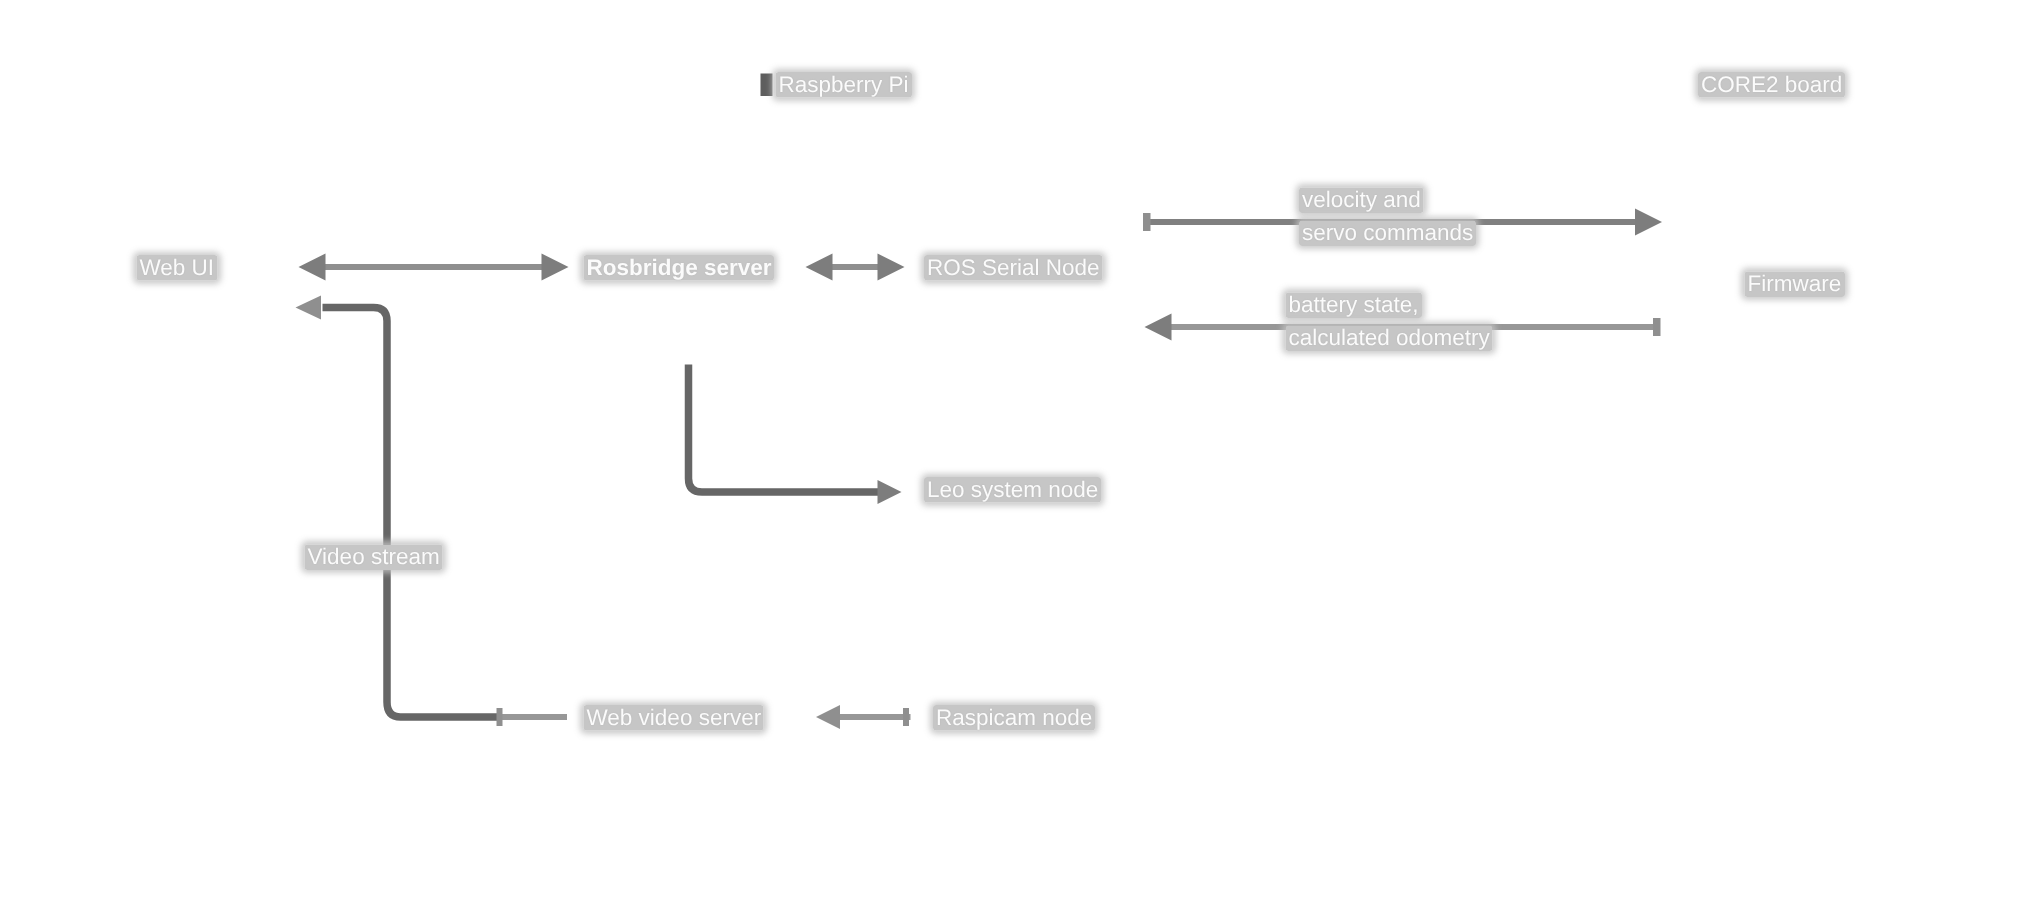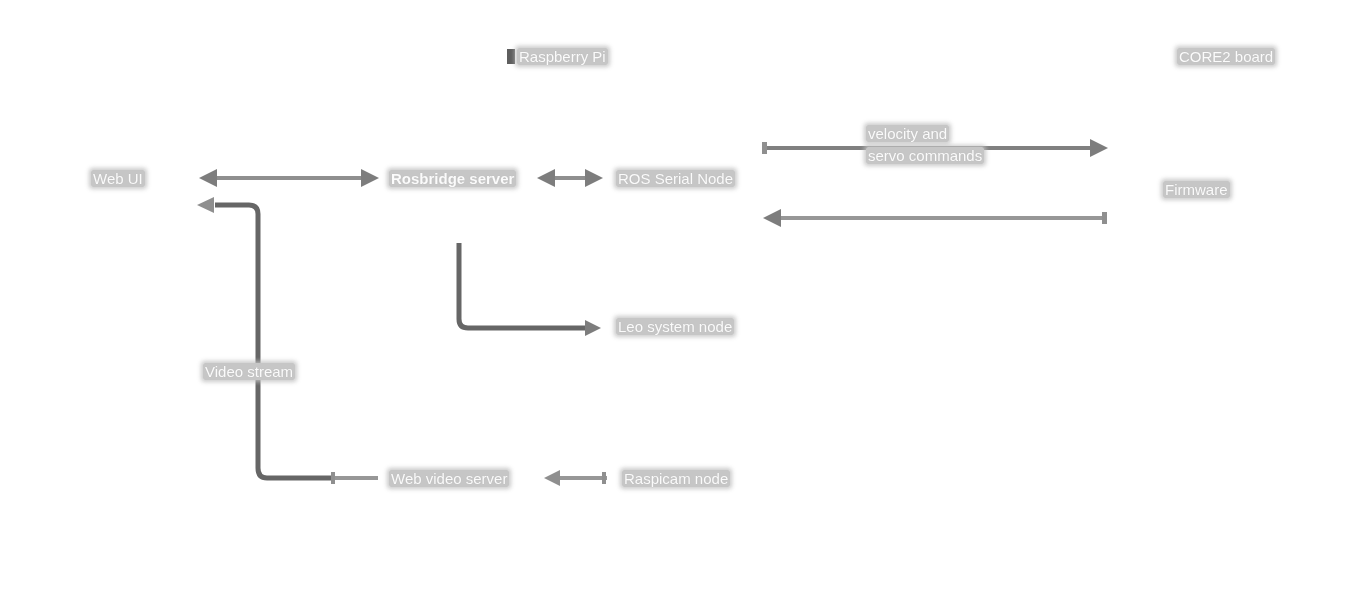--- a/index.html
+++ b/index.html
@@ -80,21 +80,21 @@
 
     <line class="edge-mid" x1="559" y1="478" x2="607" y2="478"></line>
     <rect class="tick" x="602" y="472" width="4" height="12"></rect>
     <polygon class="head-light" points="544,478 560,470 560,486"></polygon>
   </svg>
 
   <div class="group-marker" style="left:507px;top:49px;"></div>
   <div class="lbl" style="left:517px;top:170px;top:48px;">
     <span class="bg">Raspberry Pi</span>
   </div>
-  <div class="lbl" style="left:1132px;top:48px;margin-left:45px;">
+  <div class="lbl" style="left:1132px;top:48px;">
     <span class="bg">CORE2 board</span>
   </div>
 
   <div class="lbl" style="left:91px;top:170px;">
     <span class="bg">Web UI</span>
   </div>
 
   <div class="lbl" style="left:389px;top:170px;font-weight:bold;">
     <span class="bg">Rosbridge server</span>
   </div>
@@ -117,19 +117,23 @@
 
   <div class="lbl" style="left:622px;top:470px;text-align:center;">
     <span class="bg">Raspicam node</span>
   </div>
 
   <div class="lbl multi" style="left:866px;top:125px;">
     <div><span class="bg">velocity and</span></div>
     <div><span class="bg">servo commands</span></div>
   </div>
 
+  <div class="lbl multi" style="left:857px;top:195px;">
+    <div><span class="bg">battery state,</span></div>
+    <div><span class="bg">calculated odometry</span></div>
+  </div>
 
 
   <div class="lbl" style="left:203px;top:363px;">
     <span class="bg">Video stream</span>
   </div>
 
 </div>
 
 </body></html>

